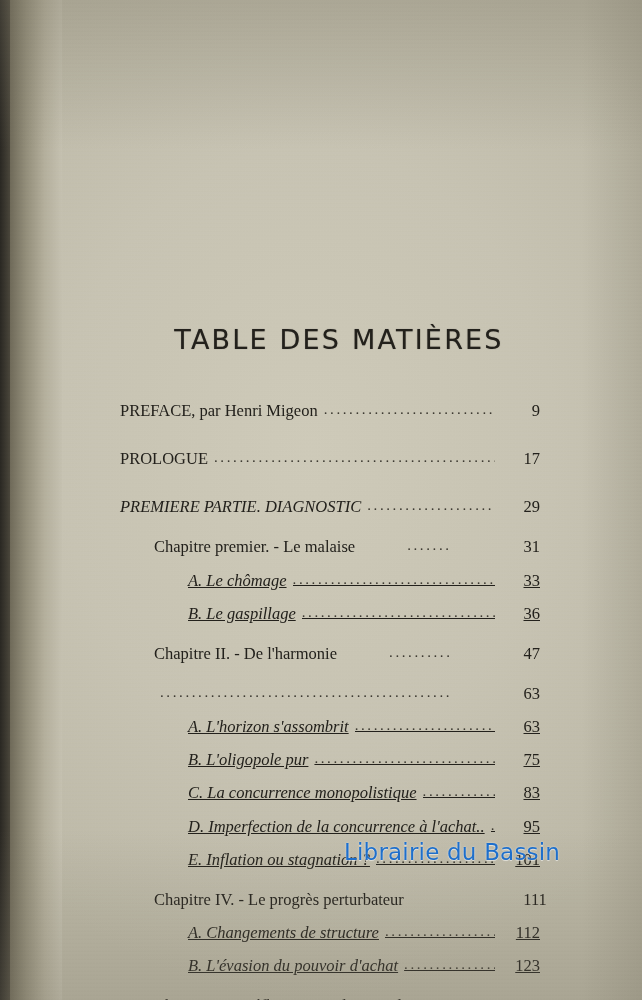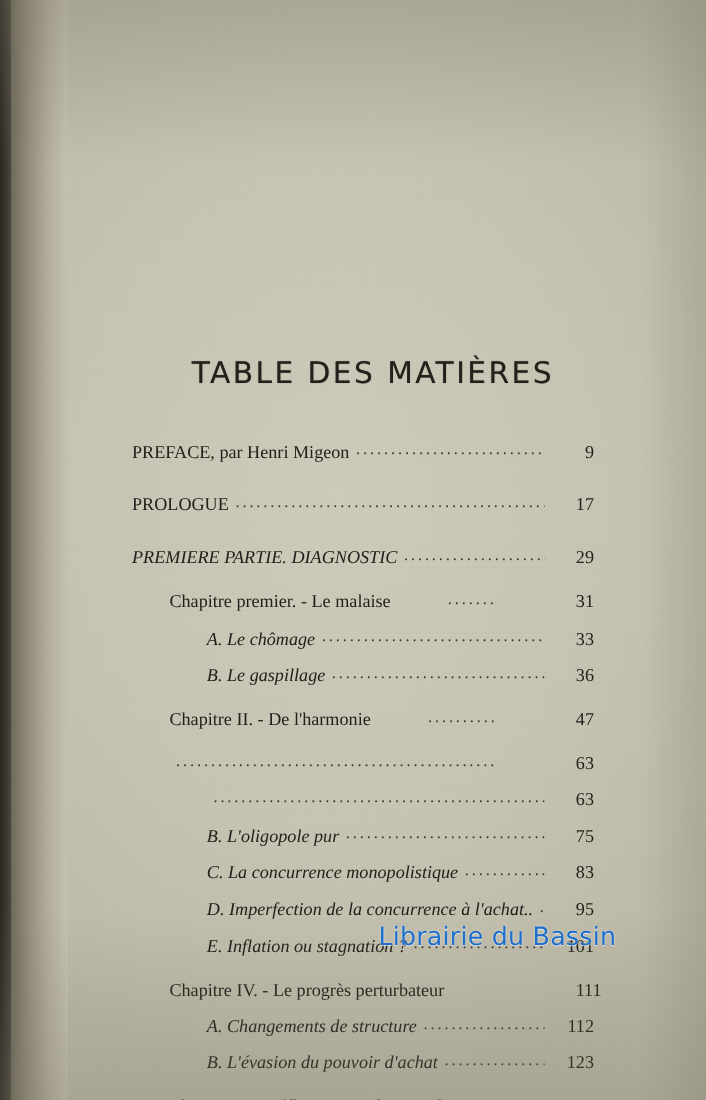--- a/index.html
+++ b/index.html
@@ -119,21 +119,21 @@
   }
   .entry .page {
     flex: 0 0 40px;
     text-align: right;
     font-size: 16.5px;
   }
 
   
   .lvl-0 { margin-top: 0; }
   .lvl-1 { padding-left: 34px; }
-  .lvl-2 { padding-left: 68px; }
+  .lvl-2 { padding-left: 68px; text-decoration: underline; }
 
   .sp-lg { margin-top: 30px; }
   .sp-md { margin-top: 22px; gap: 46px; }
   .sp-sm { margin-top: 15px; }
 
   .caps { }
   .ital { font-style: italic; }
   .ital-caps { font-style: italic; }
 
   
@@ -212,20 +212,21 @@
         <div class="entry lvl-1 sp-md">
           <span class="label plain">Chapitre II. - De l'harmonie</span>
           <span class="leader">............................................................</span>
           <span class="page">47</span>
         </div>
         <div class="entry lvl-1 sp-md">
           <span class="leader">............................................................</span>
           <span class="page">63</span>
         </div>
         <div class="entry lvl-2 sp-sm">
+          <span class="label ital">A. L'horizon s'assombrit</span>
           <span class="leader">............................................................</span>
           <span class="page">63</span>
         </div>
         <div class="entry lvl-2 sp-sm">
           <span class="label ital">B. L'oligopole pur</span>
           <span class="leader">............................................................</span>
           <span class="page">75</span>
         </div>
         <div class="entry lvl-2 sp-sm">
           <span class="label ital">C. La concurrence monopolistique</span>

